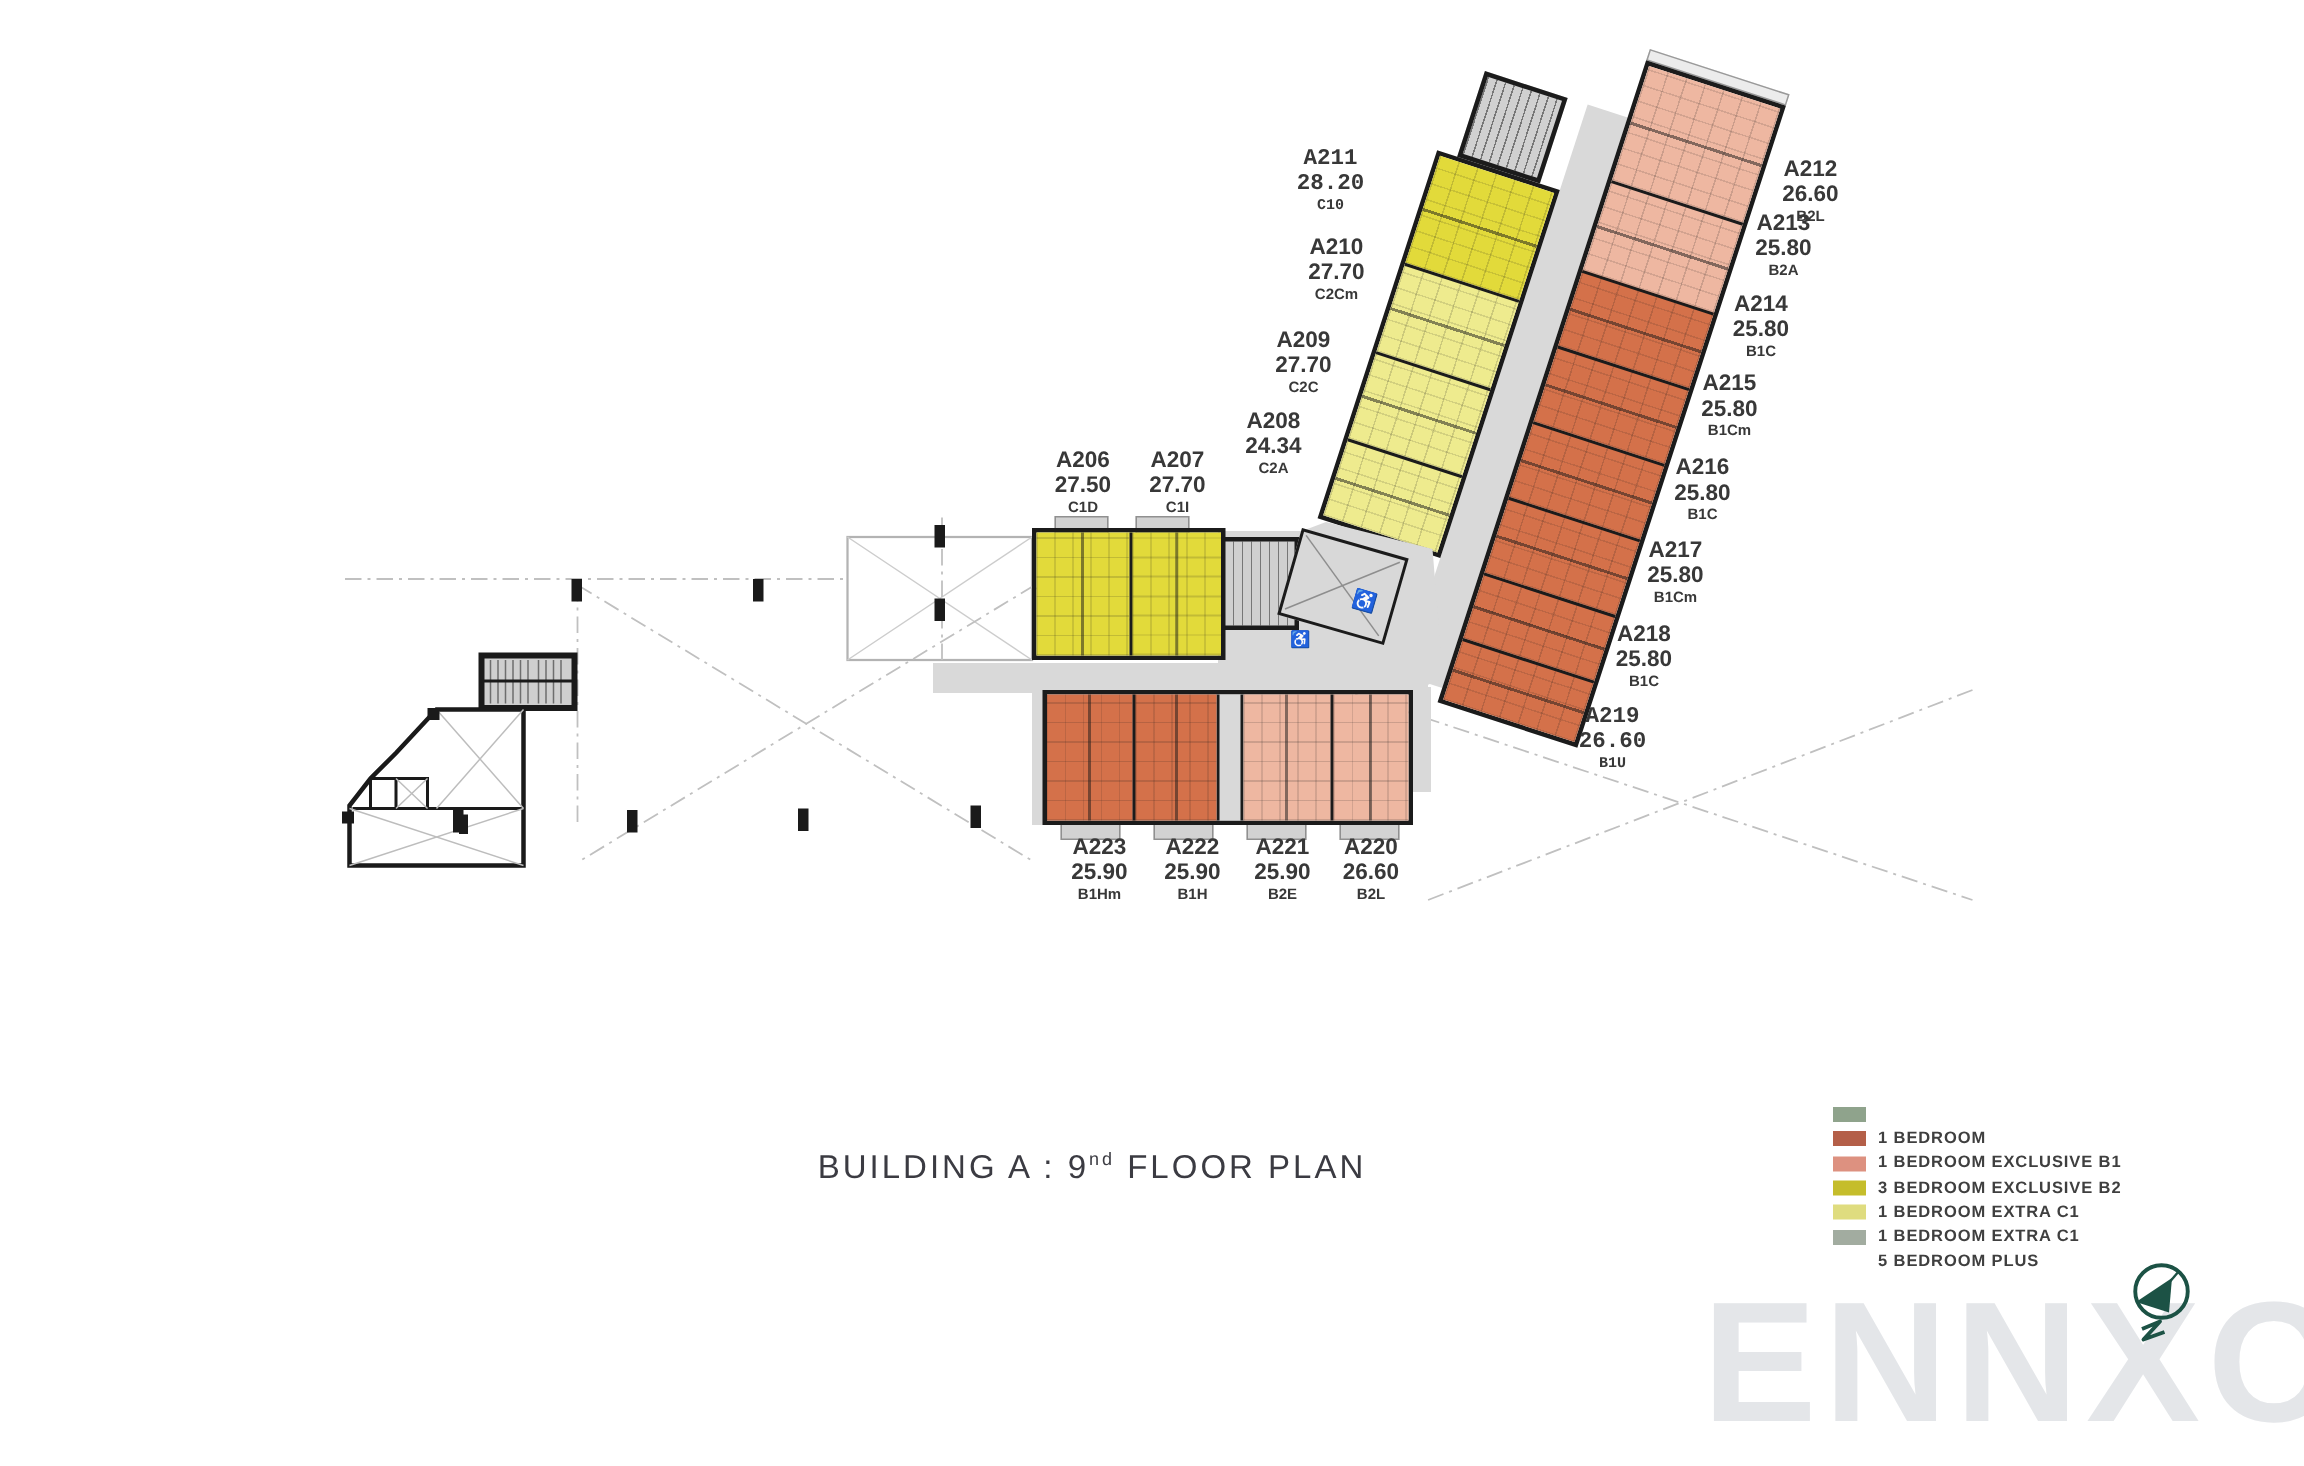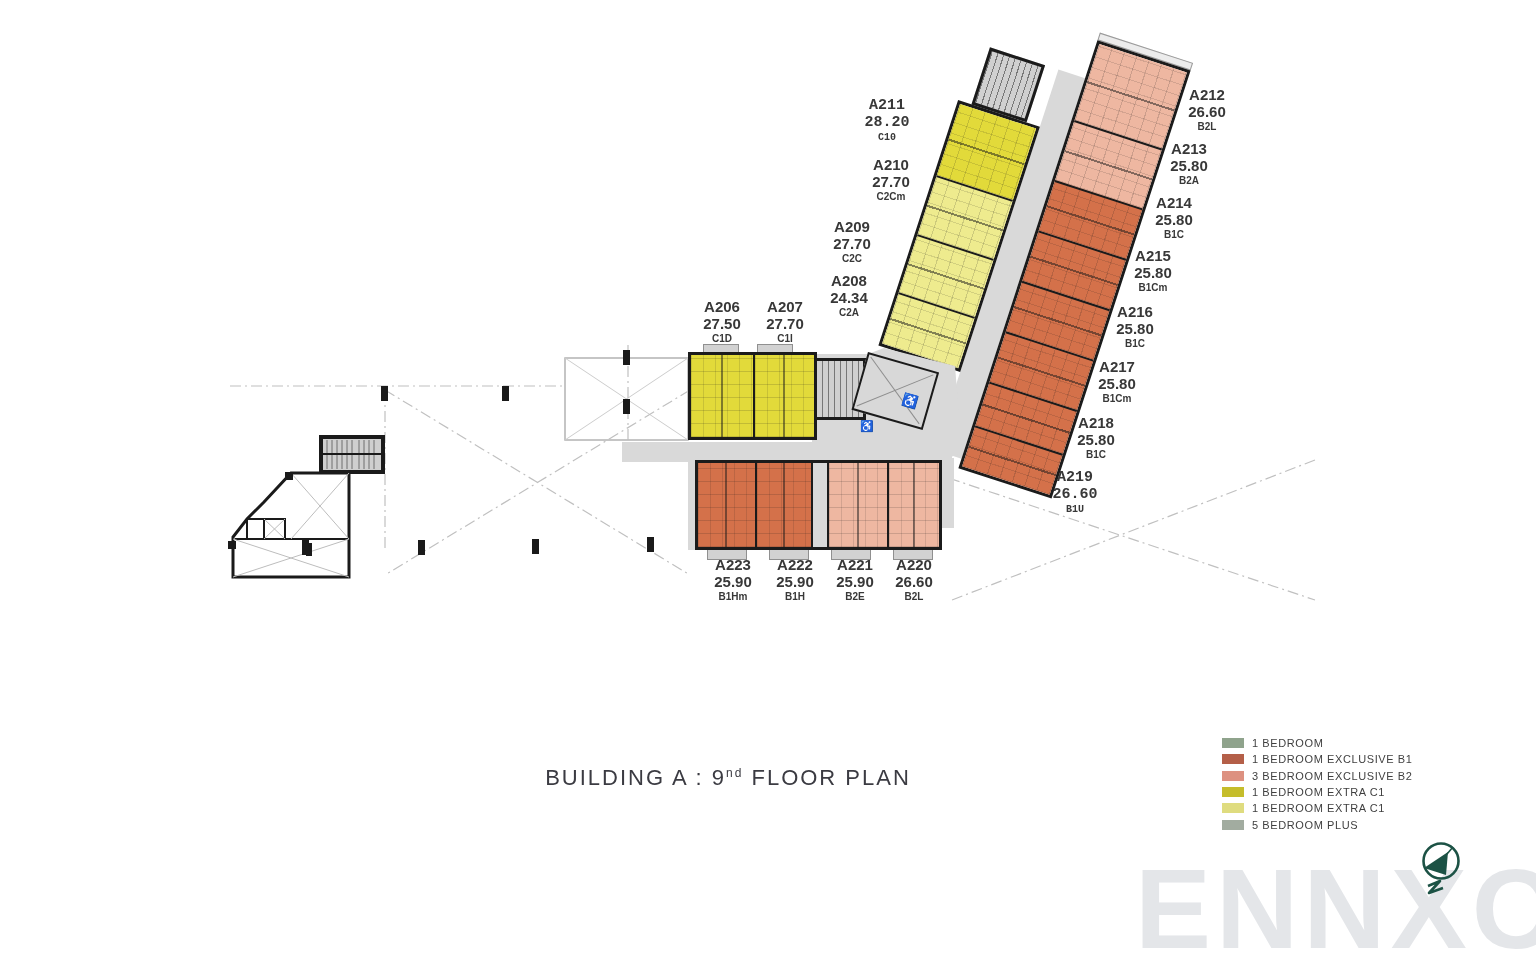--- a/index.html
+++ b/index.html
@@ -9,22 +9,22 @@
   
   #watermark{left:1135px;top:852px;font-size:114px;font-weight:700;letter-spacing:5px;
              color:#e4e6e9;line-height:1;z-index:1;}
   
   #title{left:448px;top:765px;width:560px;text-align:center;font-size:22px;letter-spacing:2px;
          color:#3b3b42;z-index:6;font-weight:400;}
   #title sup{font-size:12px;}
   
   .lg-row{position:absolute;left:1222px;height:12px;z-index:6;}
   .lg-sw{position:absolute;left:0;top:1px;width:22px;height:10px;}
-  .lg-tx{position:absolute;left:30px;top:0;font-size:11px;letter-spacing:.6px;color:#3f3f3f;
-         font-weight:400;white-space:nowrap;}
+  .lg-tx{position:absolute;left:30px;top:16px;font-size:11px;letter-spacing:.6px;color:#3f3f3f;
+         font-weight:700;white-space:nowrap;}
   
   .ul{position:absolute;width:76px;text-align:center;z-index:6;color:#383838;}
   .ul b{display:block;font-size:15px;line-height:17px;font-weight:700;}
   .ul i{display:block;font-style:normal;font-size:10px;line-height:13px;font-weight:700;}
   
   .gray{background:#d9d9d9;}
   .wallbox{border:3px solid #1b1b1b;box-sizing:border-box;}
   .unitH,.unitV{box-sizing:border-box;position:relative;}
   .unitH{background-image:
      linear-gradient(0deg,transparent 0 calc(50% - 1px),rgba(25,25,25,.5) 0 calc(50% + 1px),transparent 0),
@@ -186,36 +186,36 @@
 <div class="ul" style="left:747px;top:298px;">
     <b>A207</b>
     <b>27.70</b>
     <i>C1I</i>
   </div>
 <div class="ul" style="left:811px;top:272px;">
     <b>A208</b>
     <b>24.34</b>
     <i>C2A</i>
   </div>
-<div class="ul" style="left:814px;top:218px;">
+<div class="ul" style="left:831px;top:218px;">
     <b>A209</b>
     <b>27.70</b>
     <i>C2C</i>
   </div>
 <div class="ul" style="left:853px;top:156px;">
     <b>A210</b>
     <b>27.70</b>
     <i>C2Cm</i>
   </div>
 <div class="ul" style="left:849px;top:97px;font-family:Liberation Mono, monospace;">
     <b>A211</b>
     <b>28.20</b>
     <i>C10</i>
   </div>
-<div class="ul" style="left:1169px;top:86px;">
+<div class="ul" style="left:1169px;top:104px;">
     <b>A212</b>
     <b>26.60</b>
     <i>B2L</i>
   </div>
 <div class="ul" style="left:1151px;top:140px;">
     <b>A213</b>
     <b>25.80</b>
     <i>B2A</i>
   </div>
 <div class="ul" style="left:1136px;top:194px;">

